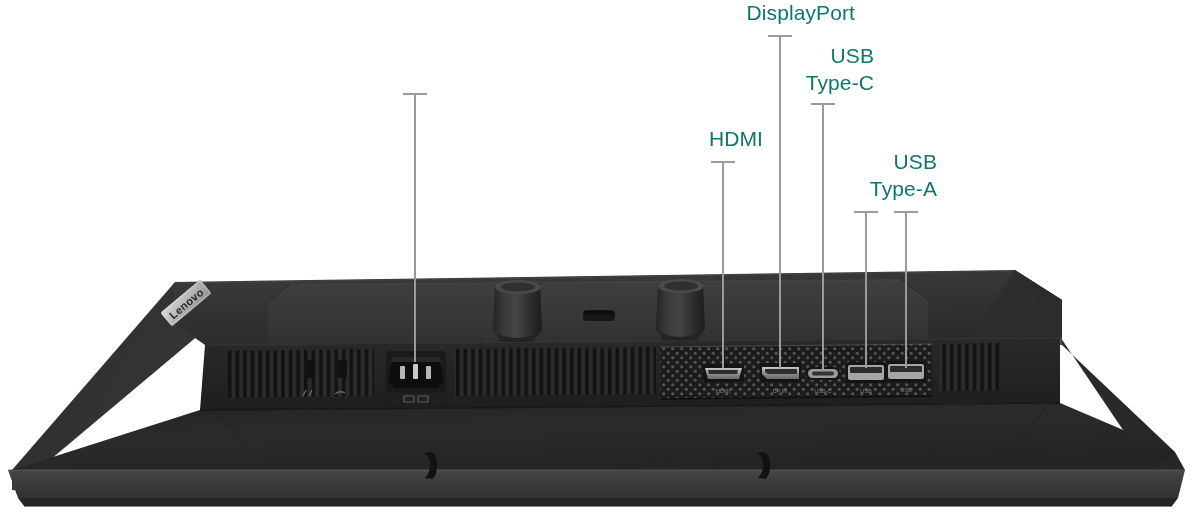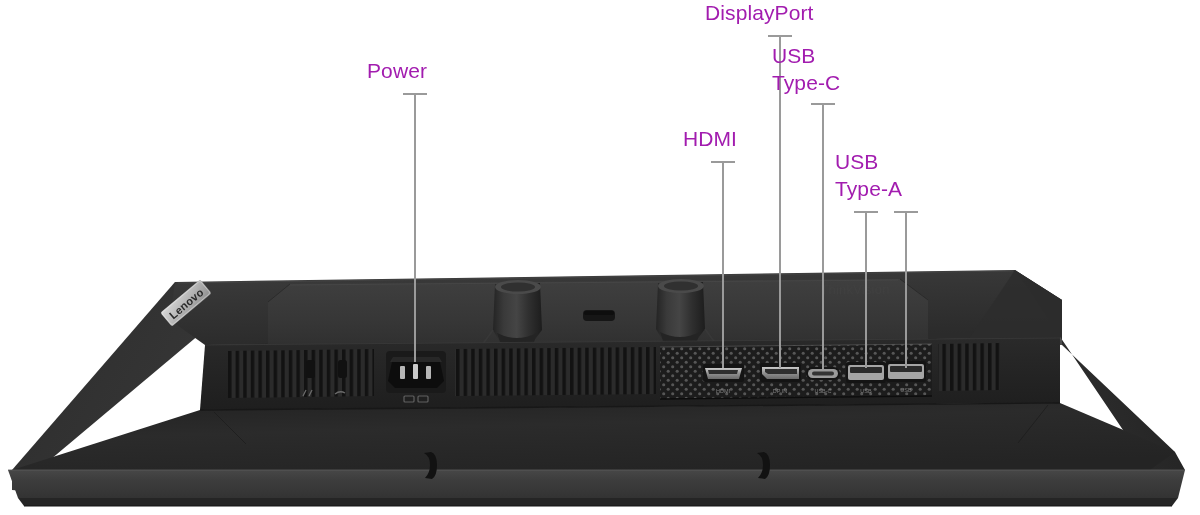--- a/index.html
+++ b/index.html
@@ -21,26 +21,26 @@
   svg.layer {
     position: absolute;
     left: 0;
     top: 0;
     width: 1200px;
     height: 515px;
     display: block;
   }
   .callout-label {
     position: absolute;
-    color: #a21caf;
+    color: #0f766e;
     font-size: 21px;
     line-height: 26px;
     font-family: "Liberation Sans", sans-serif;
     white-space: pre;
-    text-align: left;
+    text-align: right;
     letter-spacing: 0.1px;
     -webkit-font-smoothing: antialiased;
   }
   .callout-label.two-line { line-height: 27px; }
 </style>
 </head>
 <body>
 
 <div id="stage">
 
@@ -304,21 +304,20 @@
         <line x1="854" y1="212" x2="878" y2="212"></line>
         <line x1="866" y1="212" x2="866" y2="368"></line>
       </g>
       <g>
         <line x1="894" y1="212" x2="918" y2="212"></line>
         <line x1="906" y1="212" x2="906" y2="368"></line>
       </g>
     </g>
   </svg>
 
-  <div class="callout-label" style="left:367px; top:58px; width:96px;">Power</div>
 
   <div class="callout-label" style="left:683px; top:126px; width:80px;">HDMI</div>
 
   <div class="callout-label" style="left:705px; top:0px; width:150px;">DisplayPort</div>
 
   <div class="callout-label two-line" style="left:772px; top:42px; width:102px;">USB
 Type-C</div>
 
   <div class="callout-label two-line" style="left:835px; top:148px; width:102px;">USB
 Type-A</div>

